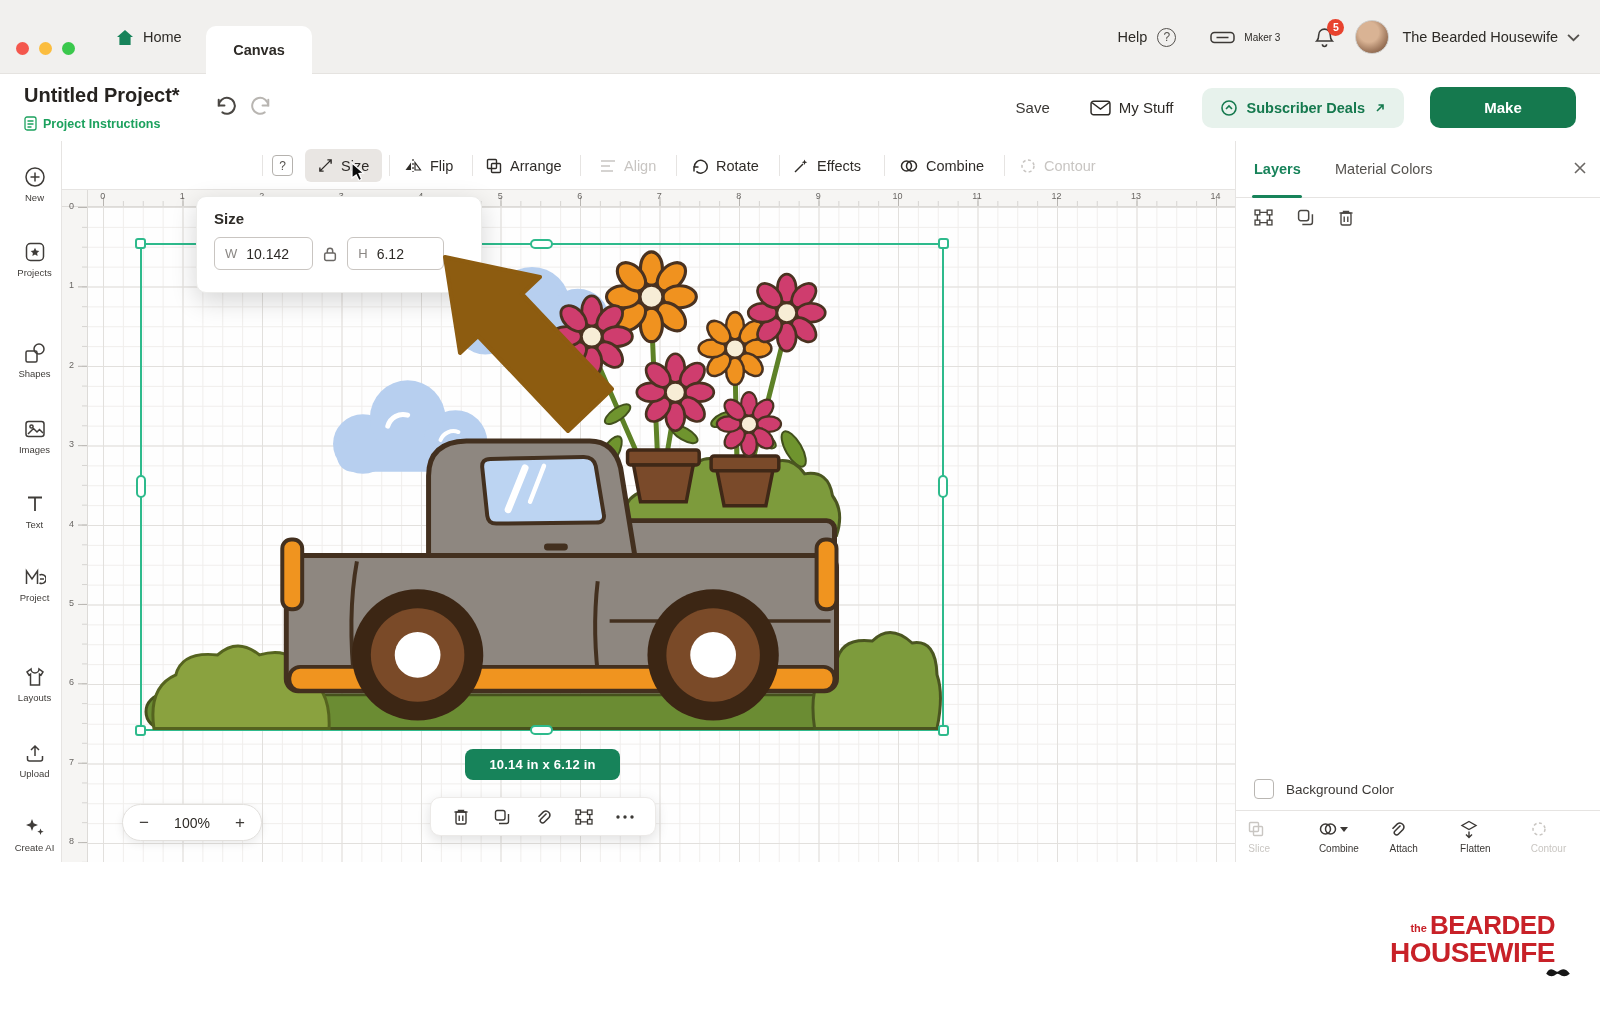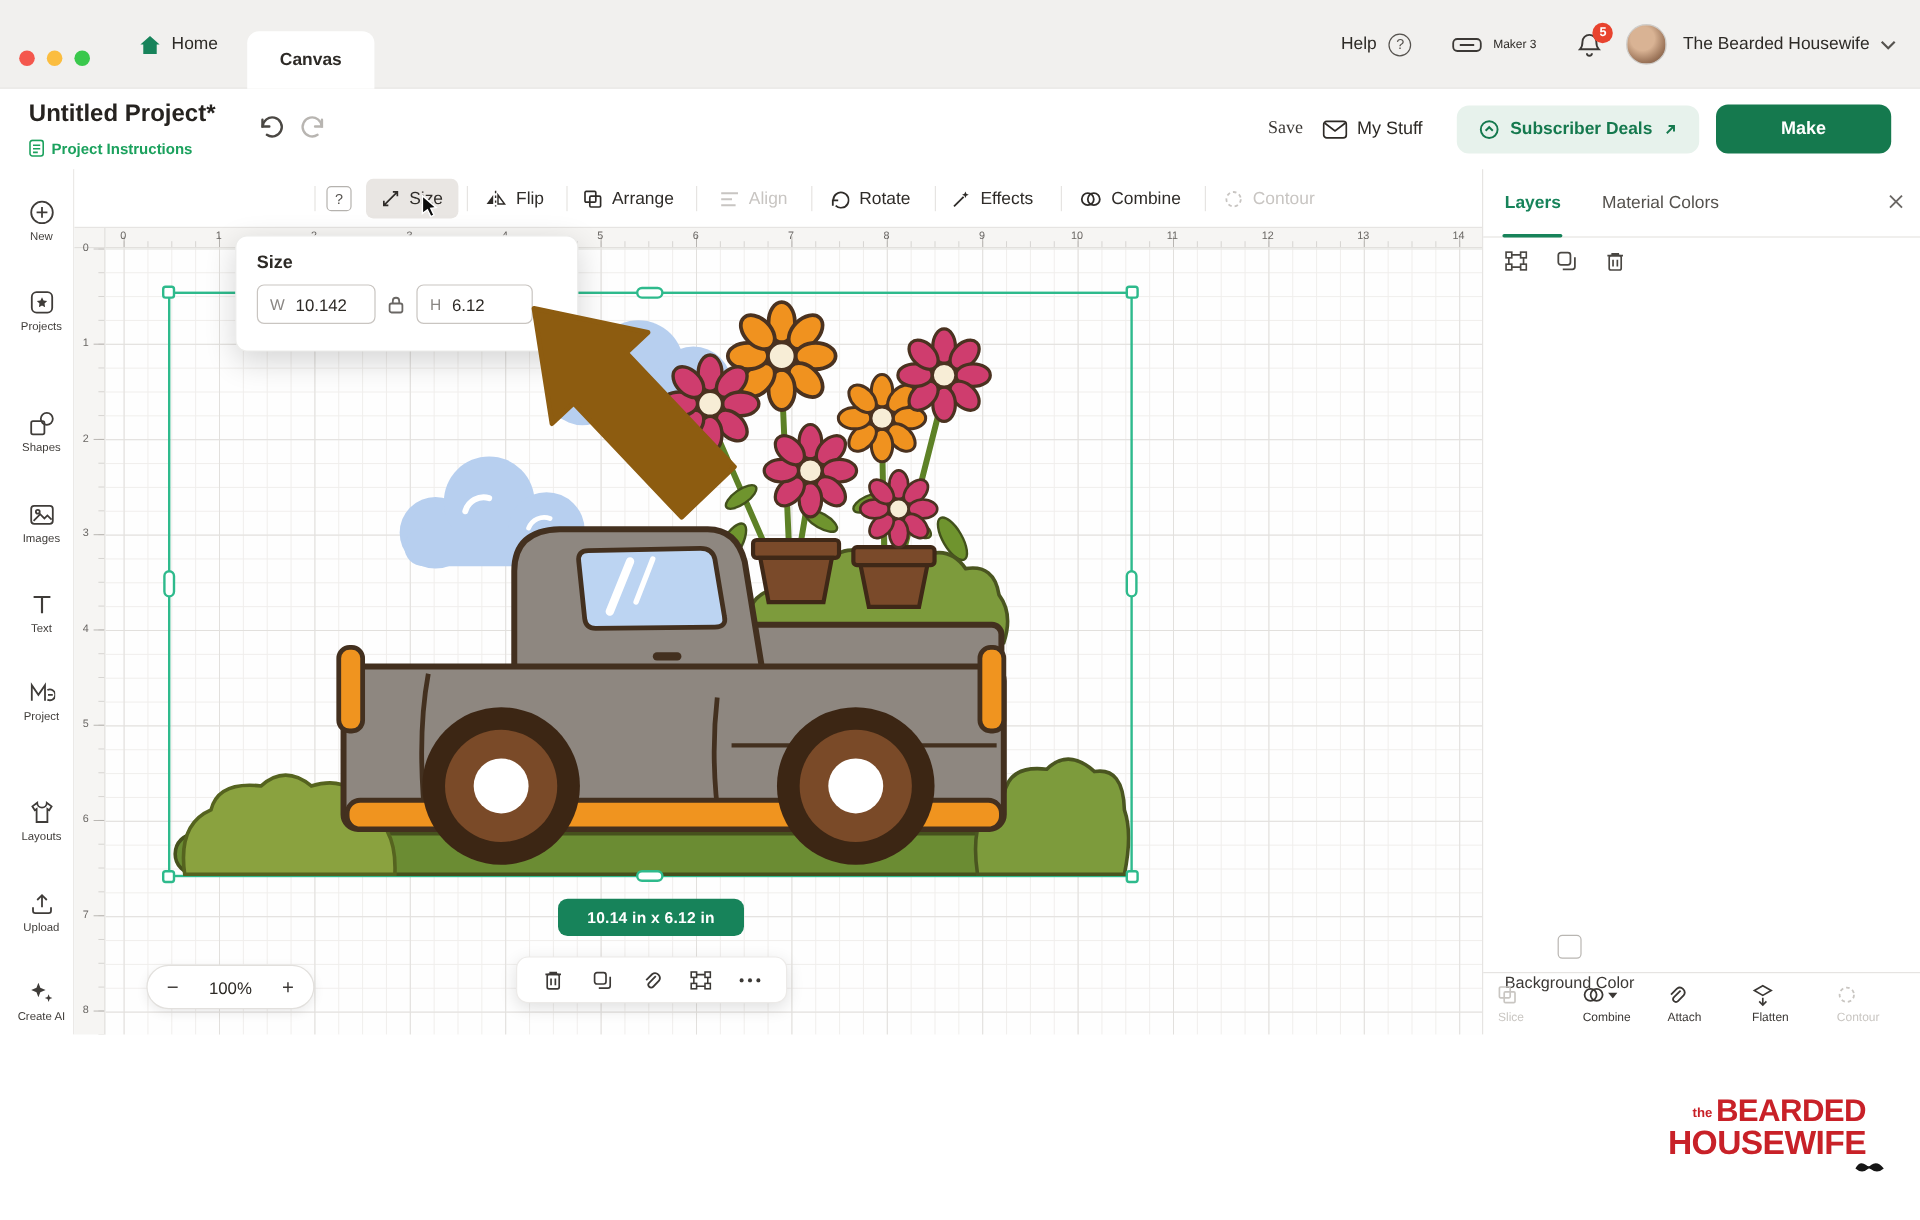--- a/index.html
+++ b/index.html
@@ -25,23 +25,23 @@
 .account-name{font-size:14.5px;color:#2d2a26;margin-right:9px;}
 .chev{color:#55524e;}
 
 
 .projectbar{position:absolute;left:0;top:74px;width:1600px;height:67px;background:#fff;}
 .proj-title{position:absolute;left:24px;top:10px;font-size:20px;font-weight:700;color:#262320;}
 .proj-instr{position:absolute;left:24px;top:42px;display:flex;align-items:center;gap:6px;font-size:12.5px;font-weight:600;color:#1ba15d;cursor:pointer;}
 .undo-btn{position:absolute;left:214px;top:22px;color:#4a4743;cursor:pointer;}
 .redo-btn{position:absolute;left:250px;top:22px;color:#b8b5b1;cursor:pointer;}
 .pb-right{position:absolute;right:24px;top:0;height:67px;display:flex;align-items:center;}
-.save-lbl{font-size:15px;color:#3b3835;margin-right:16px;cursor:pointer;font-family:Liberation Serif, serif;}
+.save-lbl{font-size:15px;color:#3b3835;margin-right:40px;cursor:pointer;}
 .mystuff{display:flex;align-items:center;gap:8px;font-size:15px;color:#2d2a26;margin-right:28px;cursor:pointer;}
-.pill-deals{height:40px;background:#e7f2ec;border-radius:10px;display:flex;align-items:center;gap:9px;padding:0 18px;color:#15794e;font-weight:700;font-size:14.5px;margin-right:14px;cursor:pointer;}
+.pill-deals{height:40px;background:#e7f2ec;border-radius:10px;display:flex;align-items:center;gap:9px;padding:0 18px;color:#15794e;font-weight:700;font-size:14.5px;margin-right:26px;cursor:pointer;}
 .btn-make{width:146px;height:41px;background:#15794e;border-radius:10px;color:#fff;font-weight:700;font-size:15px;display:flex;align-items:center;justify-content:center;cursor:pointer;}
 
 
 .sidebar{position:absolute;left:0;top:141px;width:62px;height:721px;background:#fff;border-right:1px solid #e6e4e2;}
 .side-item{position:absolute;left:4px;width:61px;display:flex;flex-direction:column;align-items:center;gap:4px;color:#3f3c39;cursor:pointer;}
 .side-item .lbl{font-size:9.5px;color:#3f3c39;}
 
 
 .edit-toolbar{position:absolute;left:62px;top:141px;width:1173px;height:49px;background:#fff;border-bottom:1px solid #e6e4e2;font-size:14.5px;color:#2f2c29;}
 .et-item{position:absolute;top:0;height:49px;display:flex;align-items:center;gap:8px;cursor:pointer;}
@@ -98,21 +98,21 @@
 .right-panel{position:absolute;left:1235px;top:141px;width:365px;height:721px;background:#fff;border-left:1px solid #e6e4e2;}
 .rp-tabs{position:absolute;left:0;top:0;width:365px;height:57px;border-bottom:1px solid #e6e4e2;}
 .rp-tab-layers{position:absolute;left:18px;top:20px;font-size:14.5px;font-weight:700;color:#17835a;cursor:pointer;}
 .rp-tab-underline{position:absolute;left:16px;top:54px;width:50px;height:3px;background:#17835a;border-radius:2px;}
 .rp-tab-materials{position:absolute;left:99px;top:20px;font-size:14.5px;color:#55524e;cursor:pointer;}
 .rp-close{position:absolute;right:14px;top:20px;color:#6a6764;cursor:pointer;}
 .rp-iconrow{position:absolute;left:18px;top:68px;display:flex;gap:24px;color:#4a4743;}
 .rp-iconrow .rp-icon{cursor:pointer;}
 .layer-row{position:absolute;left:0;top:118px;width:352px;height:48px;background:#d7efe3;display:flex;align-items:center;gap:10px;padding:0 12px;cursor:pointer;}
 .layer-name{font-size:13px;color:#2d2a26;white-space:nowrap;overflow:hidden;}
-.bgcolor-row{position:absolute;left:18px;top:638px;display:flex;align-items:center;gap:12px;cursor:pointer;flex-direction:column;}
+.bgcolor-row{position:absolute;left:18px;top:638px;display:flex;align-items:center;gap:12px;cursor:pointer;}
 .bg-swatch{width:20px;height:20px;background:#fff;border:1.4px solid #b9b6b2;border-radius:4px;}
 .bgcolor-lbl{font-size:13.5px;color:#3b3835;}
 .rp-actions{position:absolute;left:0;top:669px;width:365px;height:52px;border-top:1px solid #e6e4e2;display:flex;align-items:center;justify-content:space-around;padding:0 6px;}
 .rp-action{display:flex;flex-direction:column;align-items:flex-start;gap:4px;color:#3b3835;font-size:10px;cursor:pointer;width:58px;}
 .rp-action.disabled{color:#c9c6c2;cursor:default;}
 .rp-action .ic{height:20px;display:flex;align-items:center;gap:3px;}
 
 
 .watermark{position:absolute;left:1383px;top:912px;width:172px;text-align:right;color:#c82128;line-height:1.02;}
 .wm-line1{display:flex;justify-content:flex-end;align-items:flex-end;gap:3px;}

